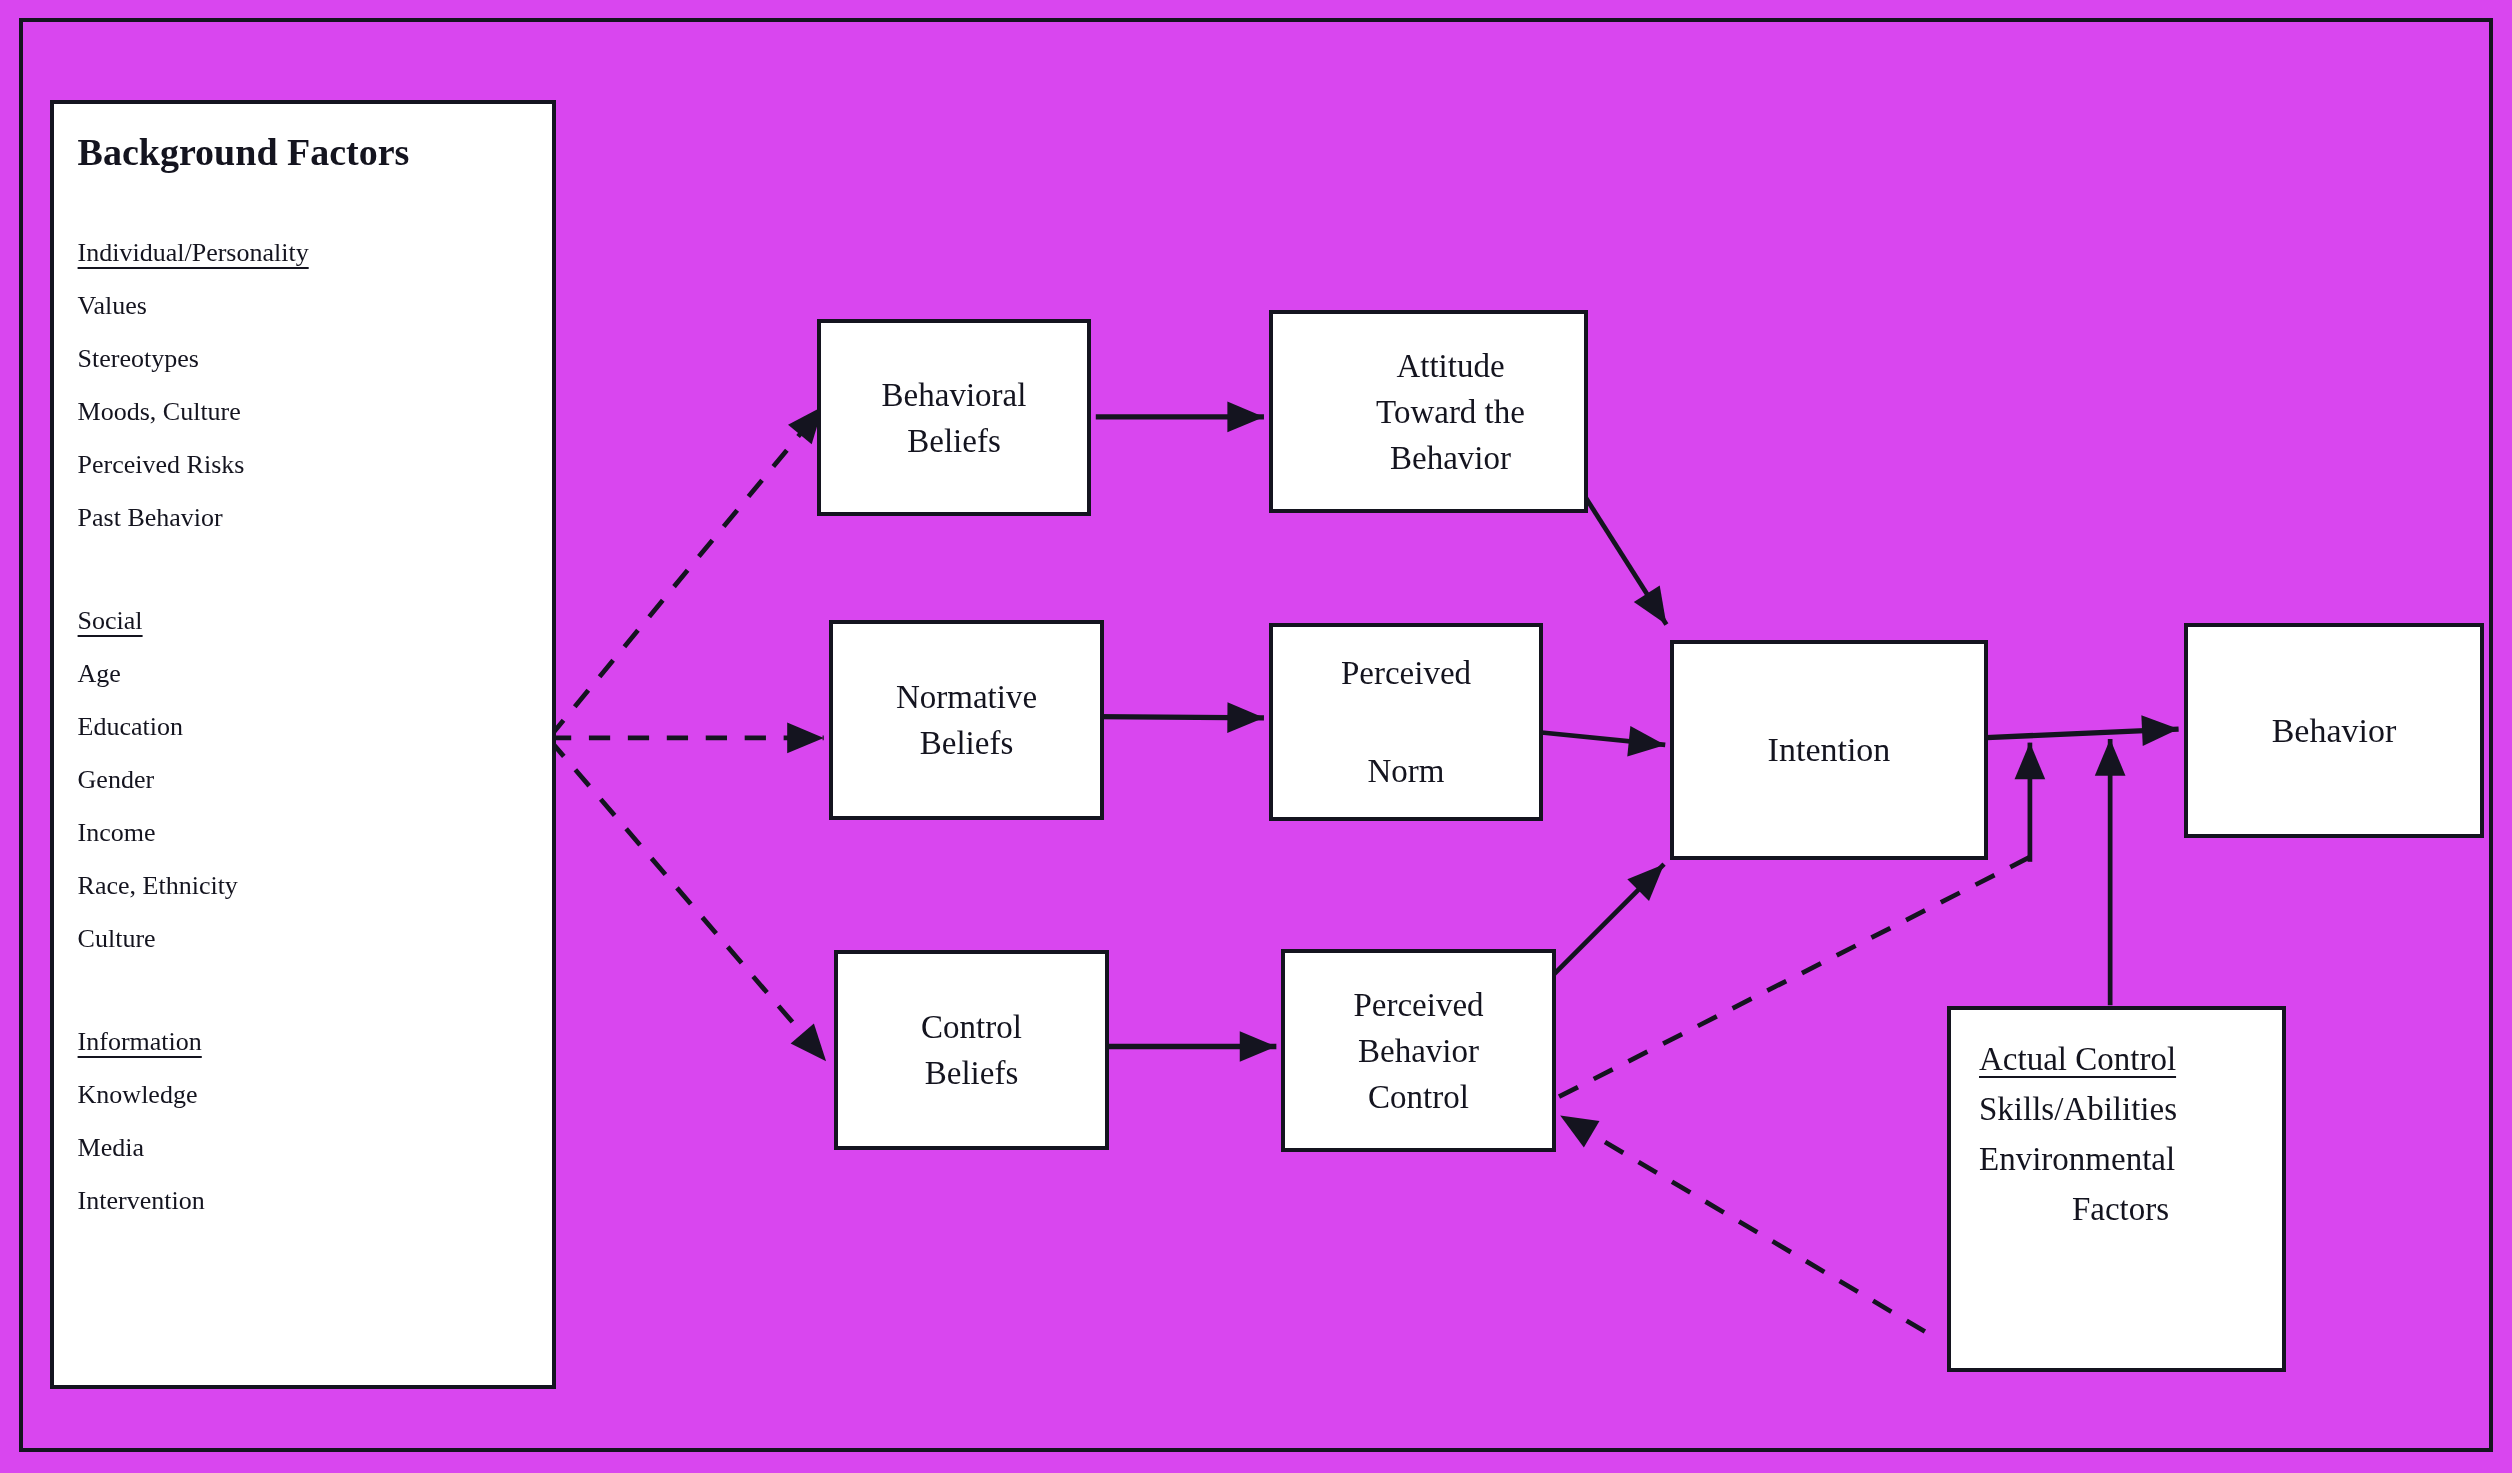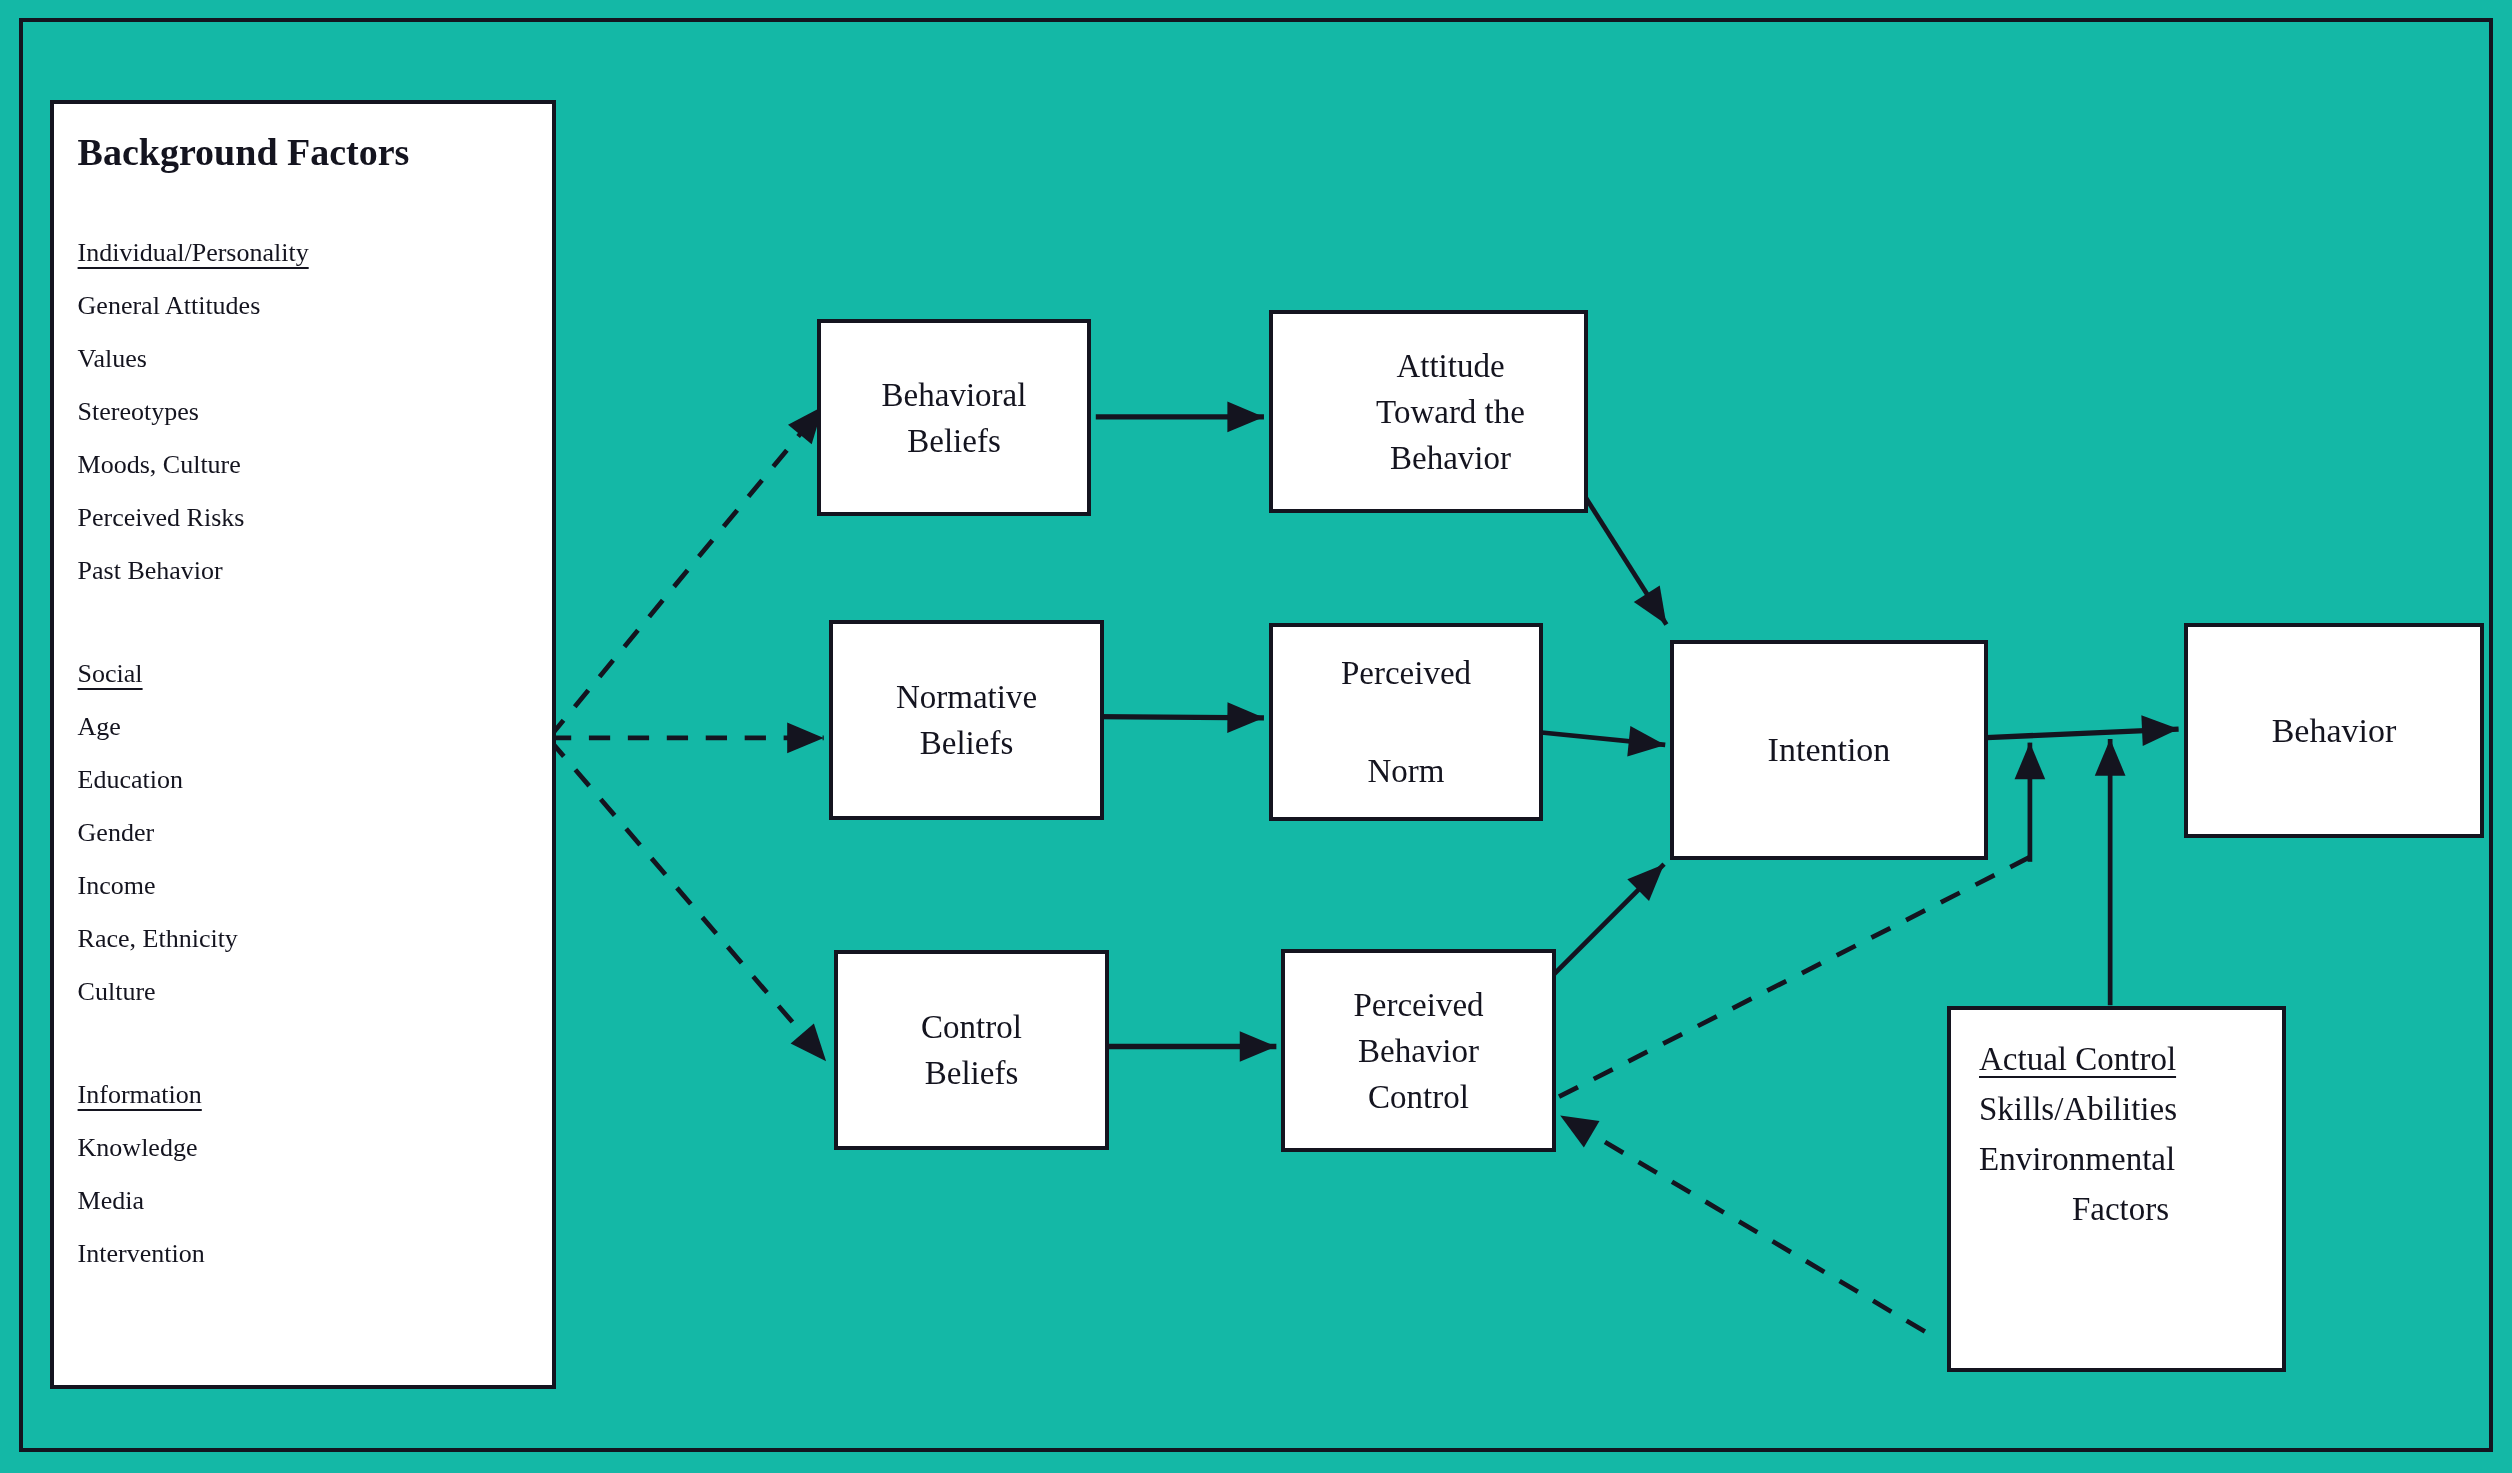--- a/index.html
+++ b/index.html
@@ -1,19 +1,19 @@
 <!DOCTYPE html>
 <html style="font-size:9.4px"><head>
 <meta charset="utf-8">
 <style>
   html,body{margin:0;padding:0;background:#ffffff;}
   #canvas{
     position:relative;
     width:2512px;height:1474px;
-    background:#14b8a6;
+    background:#d946ef;
     font-family:"Liberation Serif","DejaVu Serif",serif;
     color:#14141f;
     overflow:hidden;
   }
   .frame{
     position:absolute;border:4.7px solid #14141f;background:transparent;
   }
   .node{
     position:absolute;border:4.1px solid #14141f;background:#ffffff;
     display:flex;flex-direction:column;align-items:center;justify-content:center;
@@ -77,21 +77,20 @@
     <line x1="3440" y1="1460" x2="3440" y2="1258" stroke="#14141f" stroke-width="8" marker-end="url(#ah)"></line>
 
     <line x1="3262" y1="2256" x2="2644" y2="1890" stroke="#14141f" stroke-width="8" stroke-dasharray="36 30" marker-end="url(#ah)"></line>
   </svg>
 
   <div class="bg-box" style="left:50px;top:100px;width:506px;height:1289px;">
     <div class="bg-title">Background Factors</div>
 
     <div class="bg-group">
       <div class="bg-line u">Individual/Personality</div>
-      <div class="bg-line">General Attitudes</div>
       <div class="bg-line">Values</div>
       <div class="bg-line">Stereotypes</div>
       <div class="bg-line">Moods, Culture</div>
       <div class="bg-line">Perceived Risks</div>
       <div class="bg-line">Past Behavior</div>
     </div>
 
     <div class="bg-group">
       <div class="bg-line u">Social</div>
       <div class="bg-line">Age</div>

